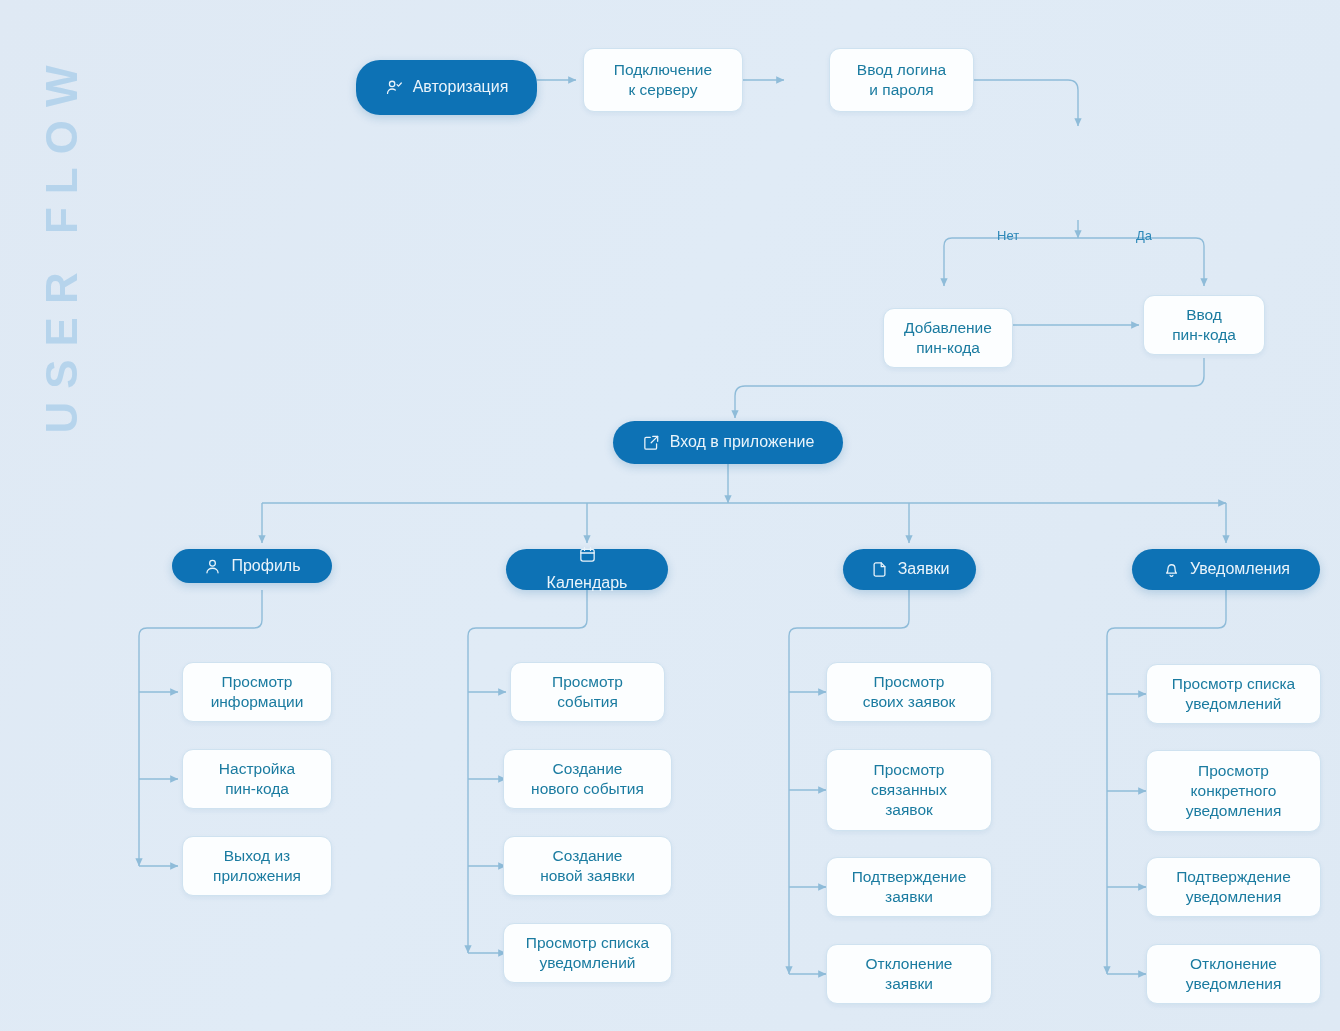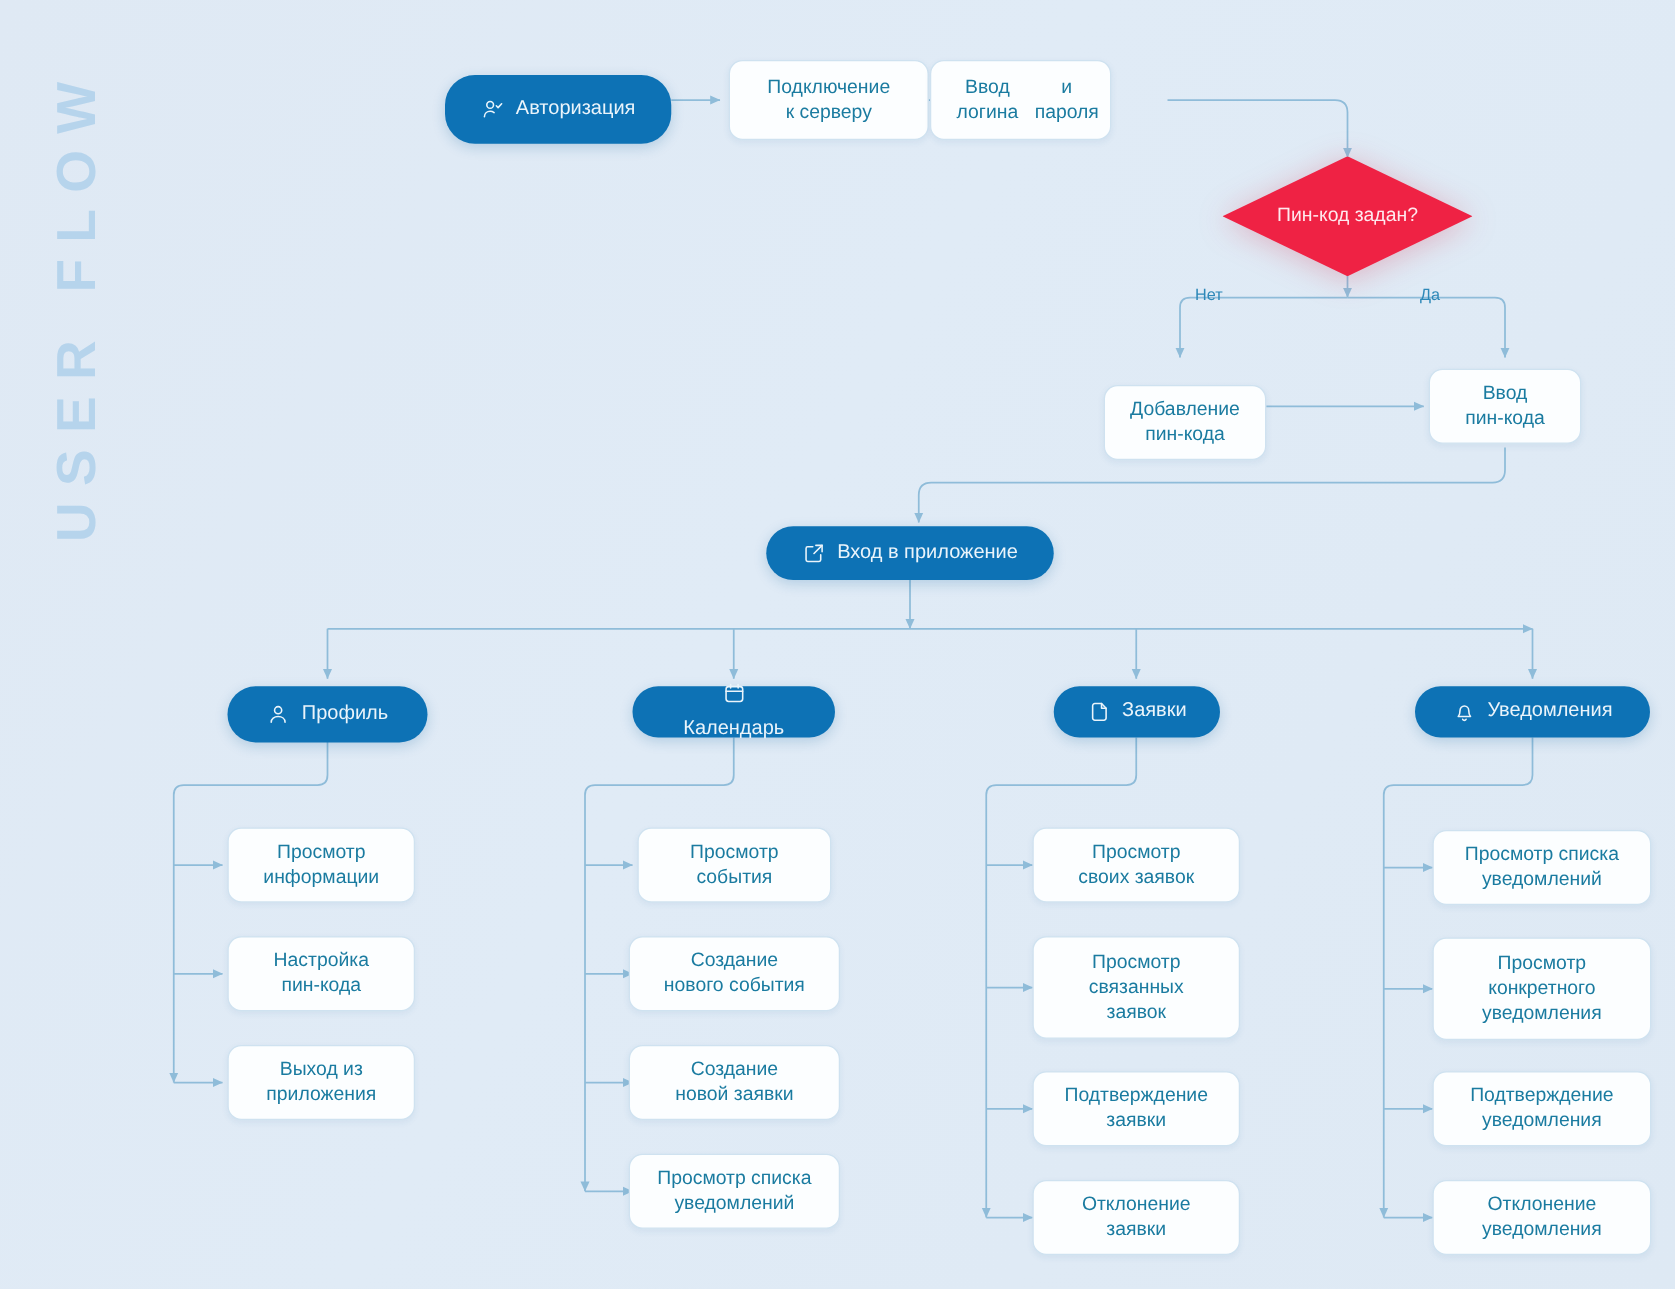--- a/index.html
+++ b/index.html
@@ -182,31 +182,27 @@
       </svg>
     </span>
     <span>Авторизация</span>
   </div>
 
   <div class="node box" style="left:583px; top:48px; width:160px; height:64px; flex-direction:column;">
     <span>Подключение</span>
     <span>к серверу</span>
   </div>
 
-  <div class="node box" style="left:744px; top:48px; width:145px; height:64px; flex-direction:row;">
+  <div class="node box" style="left:829px; top:48px; width:145px; height:64px; flex-direction:column;">
     <span>Ввод логина</span>
     <span>и пароля</span>
   </div>
 
-  <div class="diamond" style="left:978px; top:125px; width:200px; height:96px;">
-    <span class="dshape"></span>
-    <span class="dlabel">Пин-код задан?</span>
-  </div>
-
-  <div class="edge-label" style="left:956px; top:228px;">Нет</div>
+
+  <div class="edge-label" style="left:997px; top:228px;">Нет</div>
   <div class="edge-label" style="left:1136px; top:228px;">Да</div>
 
   <div class="node box" style="left:883px; top:308px; width:130px; height:60px; flex-direction:column;">
     <span>Добавление</span>
     <span>пин-кода</span>
   </div>
 
   <div class="node box" style="left:1143px; top:295px; width:122px; height:60px; flex-direction:column;">
     <span>Ввод</span>
     <span>пин-кода</span>
@@ -216,21 +212,21 @@
     <span class="ico">
       <svg width="19" height="19" viewBox="0 0 24 24" fill="none" stroke="#eaf4fb" stroke-width="1.6" stroke-linecap="round" stroke-linejoin="round">
         <path d="M13.5 4.2H19.8V10.5"></path>
         <path d="M19.8 4.2L11.6 12.4"></path>
         <path d="M18.4 13.6v5.2a1.6 1.6 0 0 1-1.6 1.6H5.2a1.6 1.6 0 0 1-1.6-1.6V7.2a1.6 1.6 0 0 1 1.6-1.6h5.2"></path>
       </svg>
     </span>
     <span>Вход в приложение</span>
   </div>
 
-  <div class="node pill" style="left:182px; top:549px; width:160px; height:45px;">
+  <div class="node pill" style="left:172px; top:549px; width:160px; height:34px;">
     <span class="ico">
       <svg width="19" height="19" viewBox="0 0 24 24" fill="none" stroke="#eaf4fb" stroke-width="1.6" stroke-linecap="round" stroke-linejoin="round">
         <circle cx="12" cy="7.8" r="3.6"></circle>
         <path d="M5 20c0-3.6 3.1-5.8 7-5.8s7 2.2 7 5.8"></path>
       </svg>
     </span>
     <span>Профиль</span>
   </div>
 
   <div class="node pill" style="left:506px; top:549px; width:162px; height:41px;flex-direction:column;">

